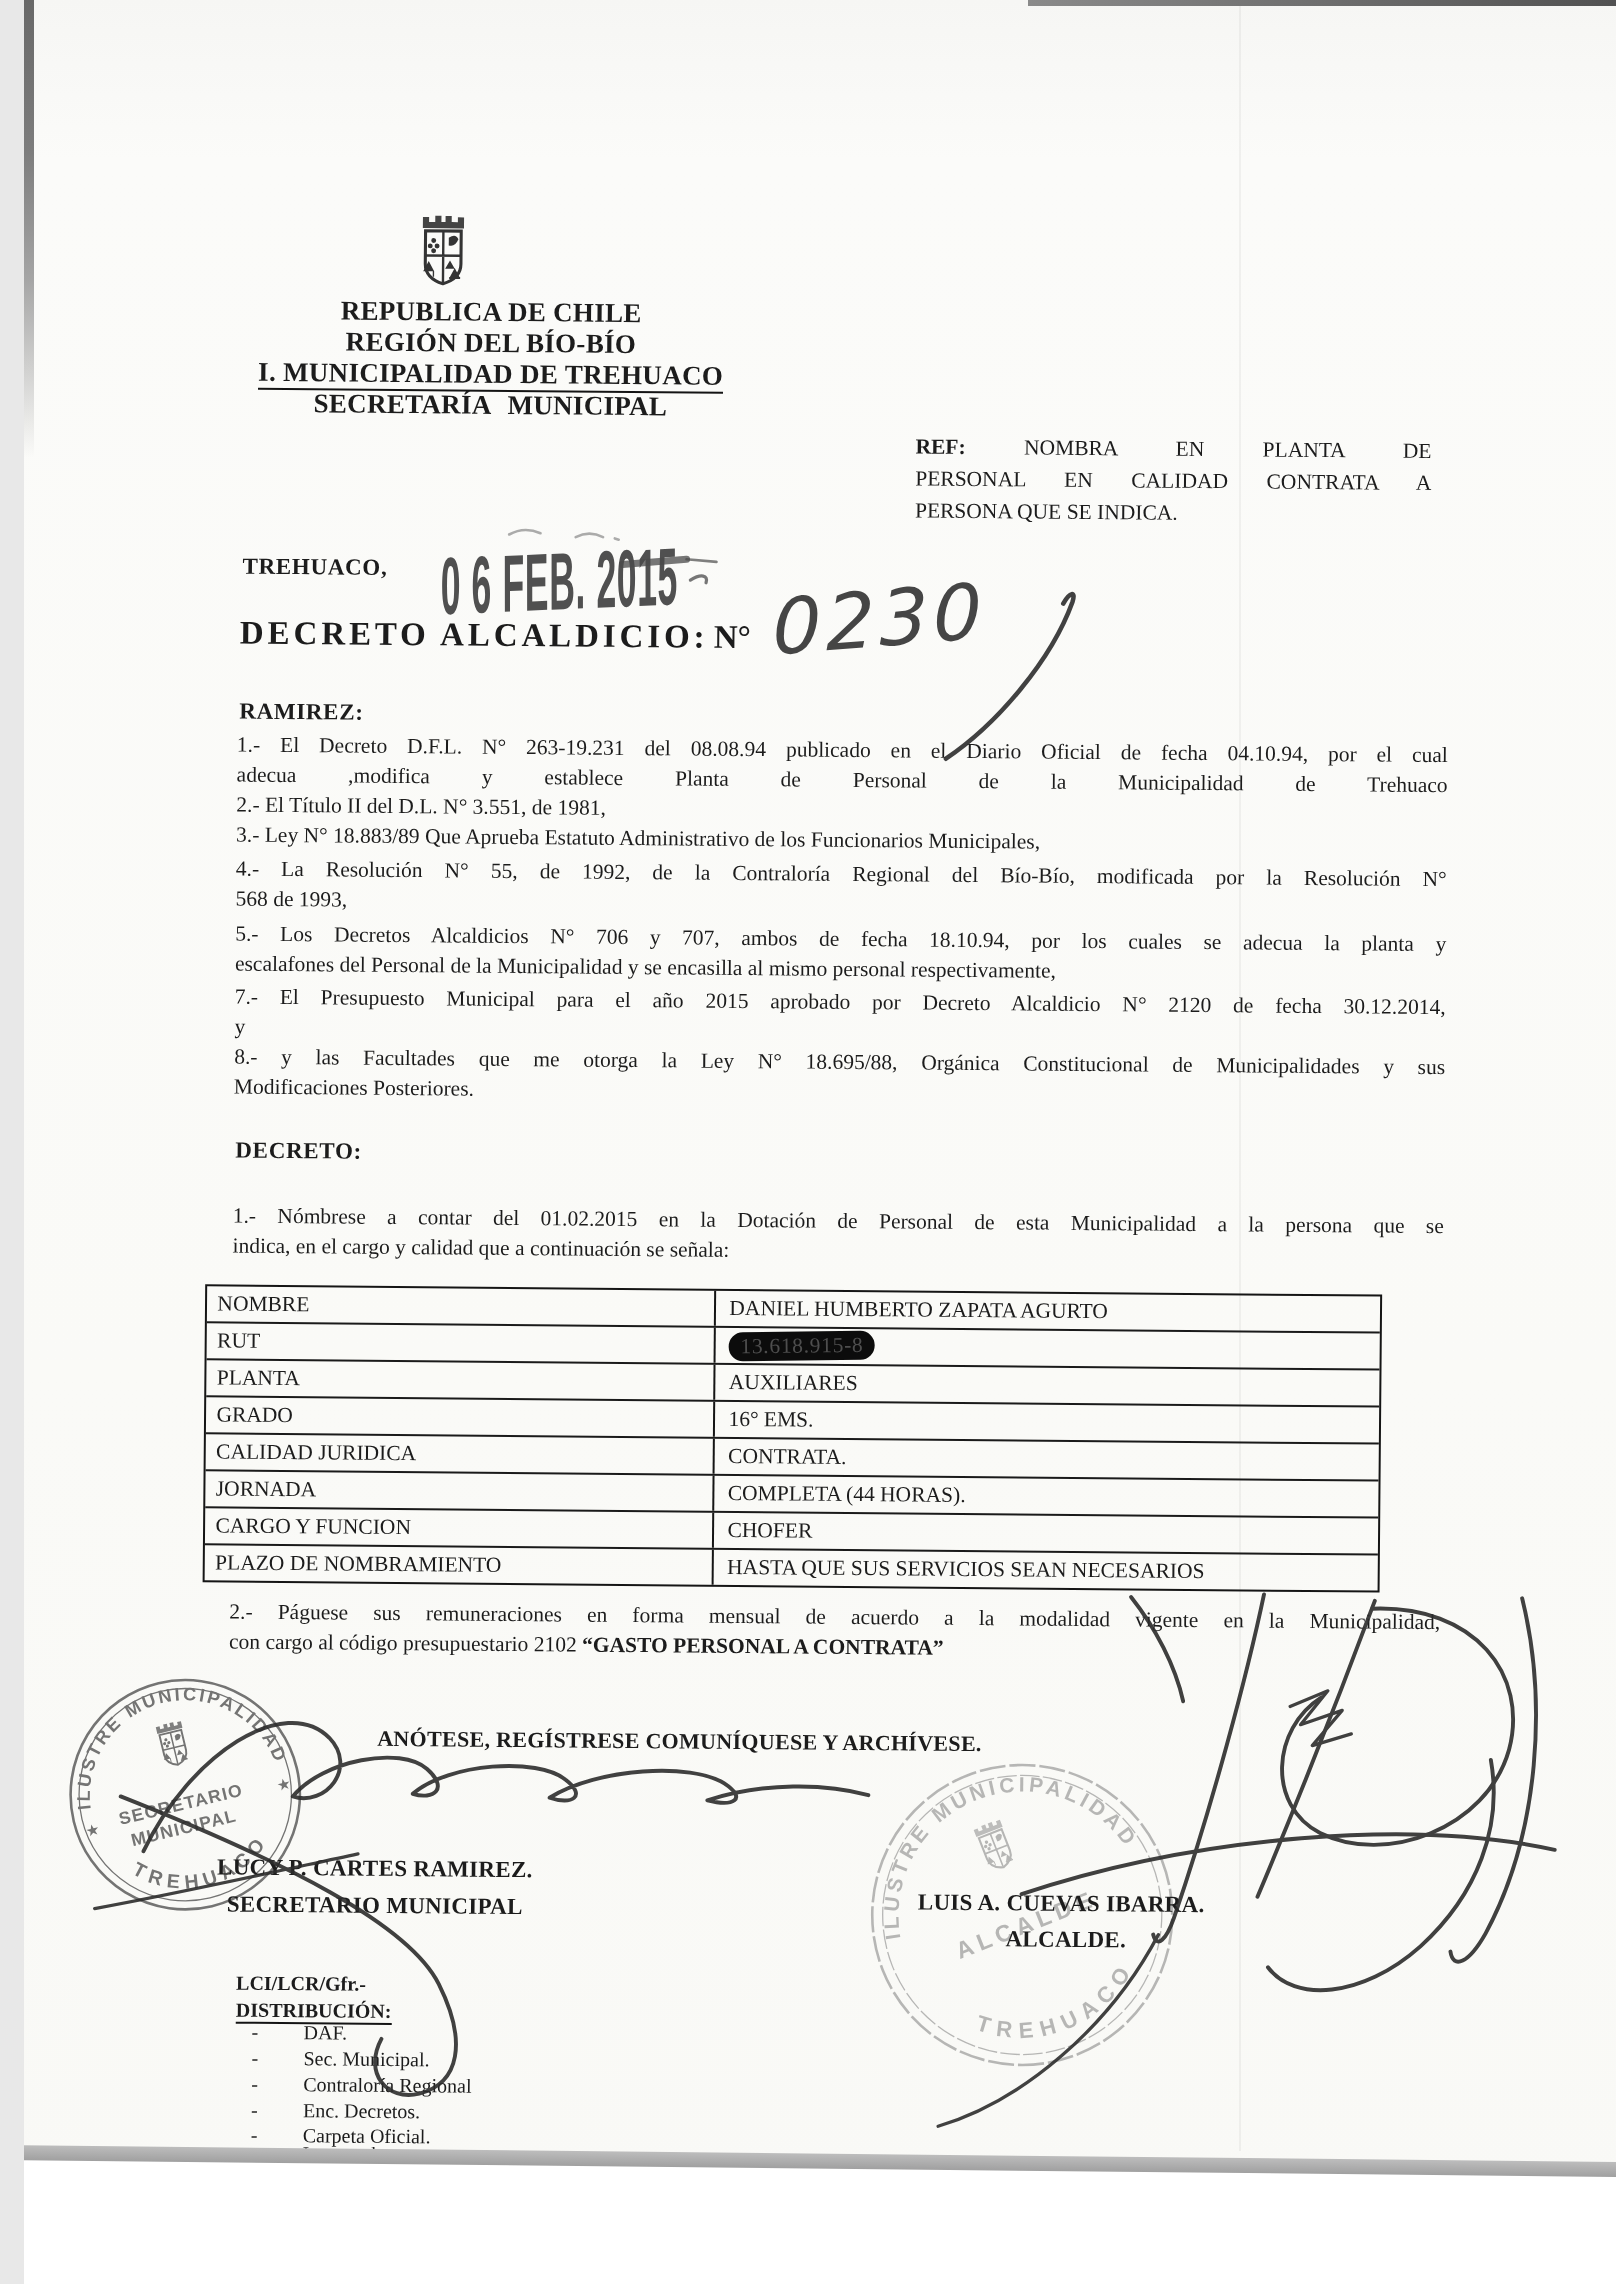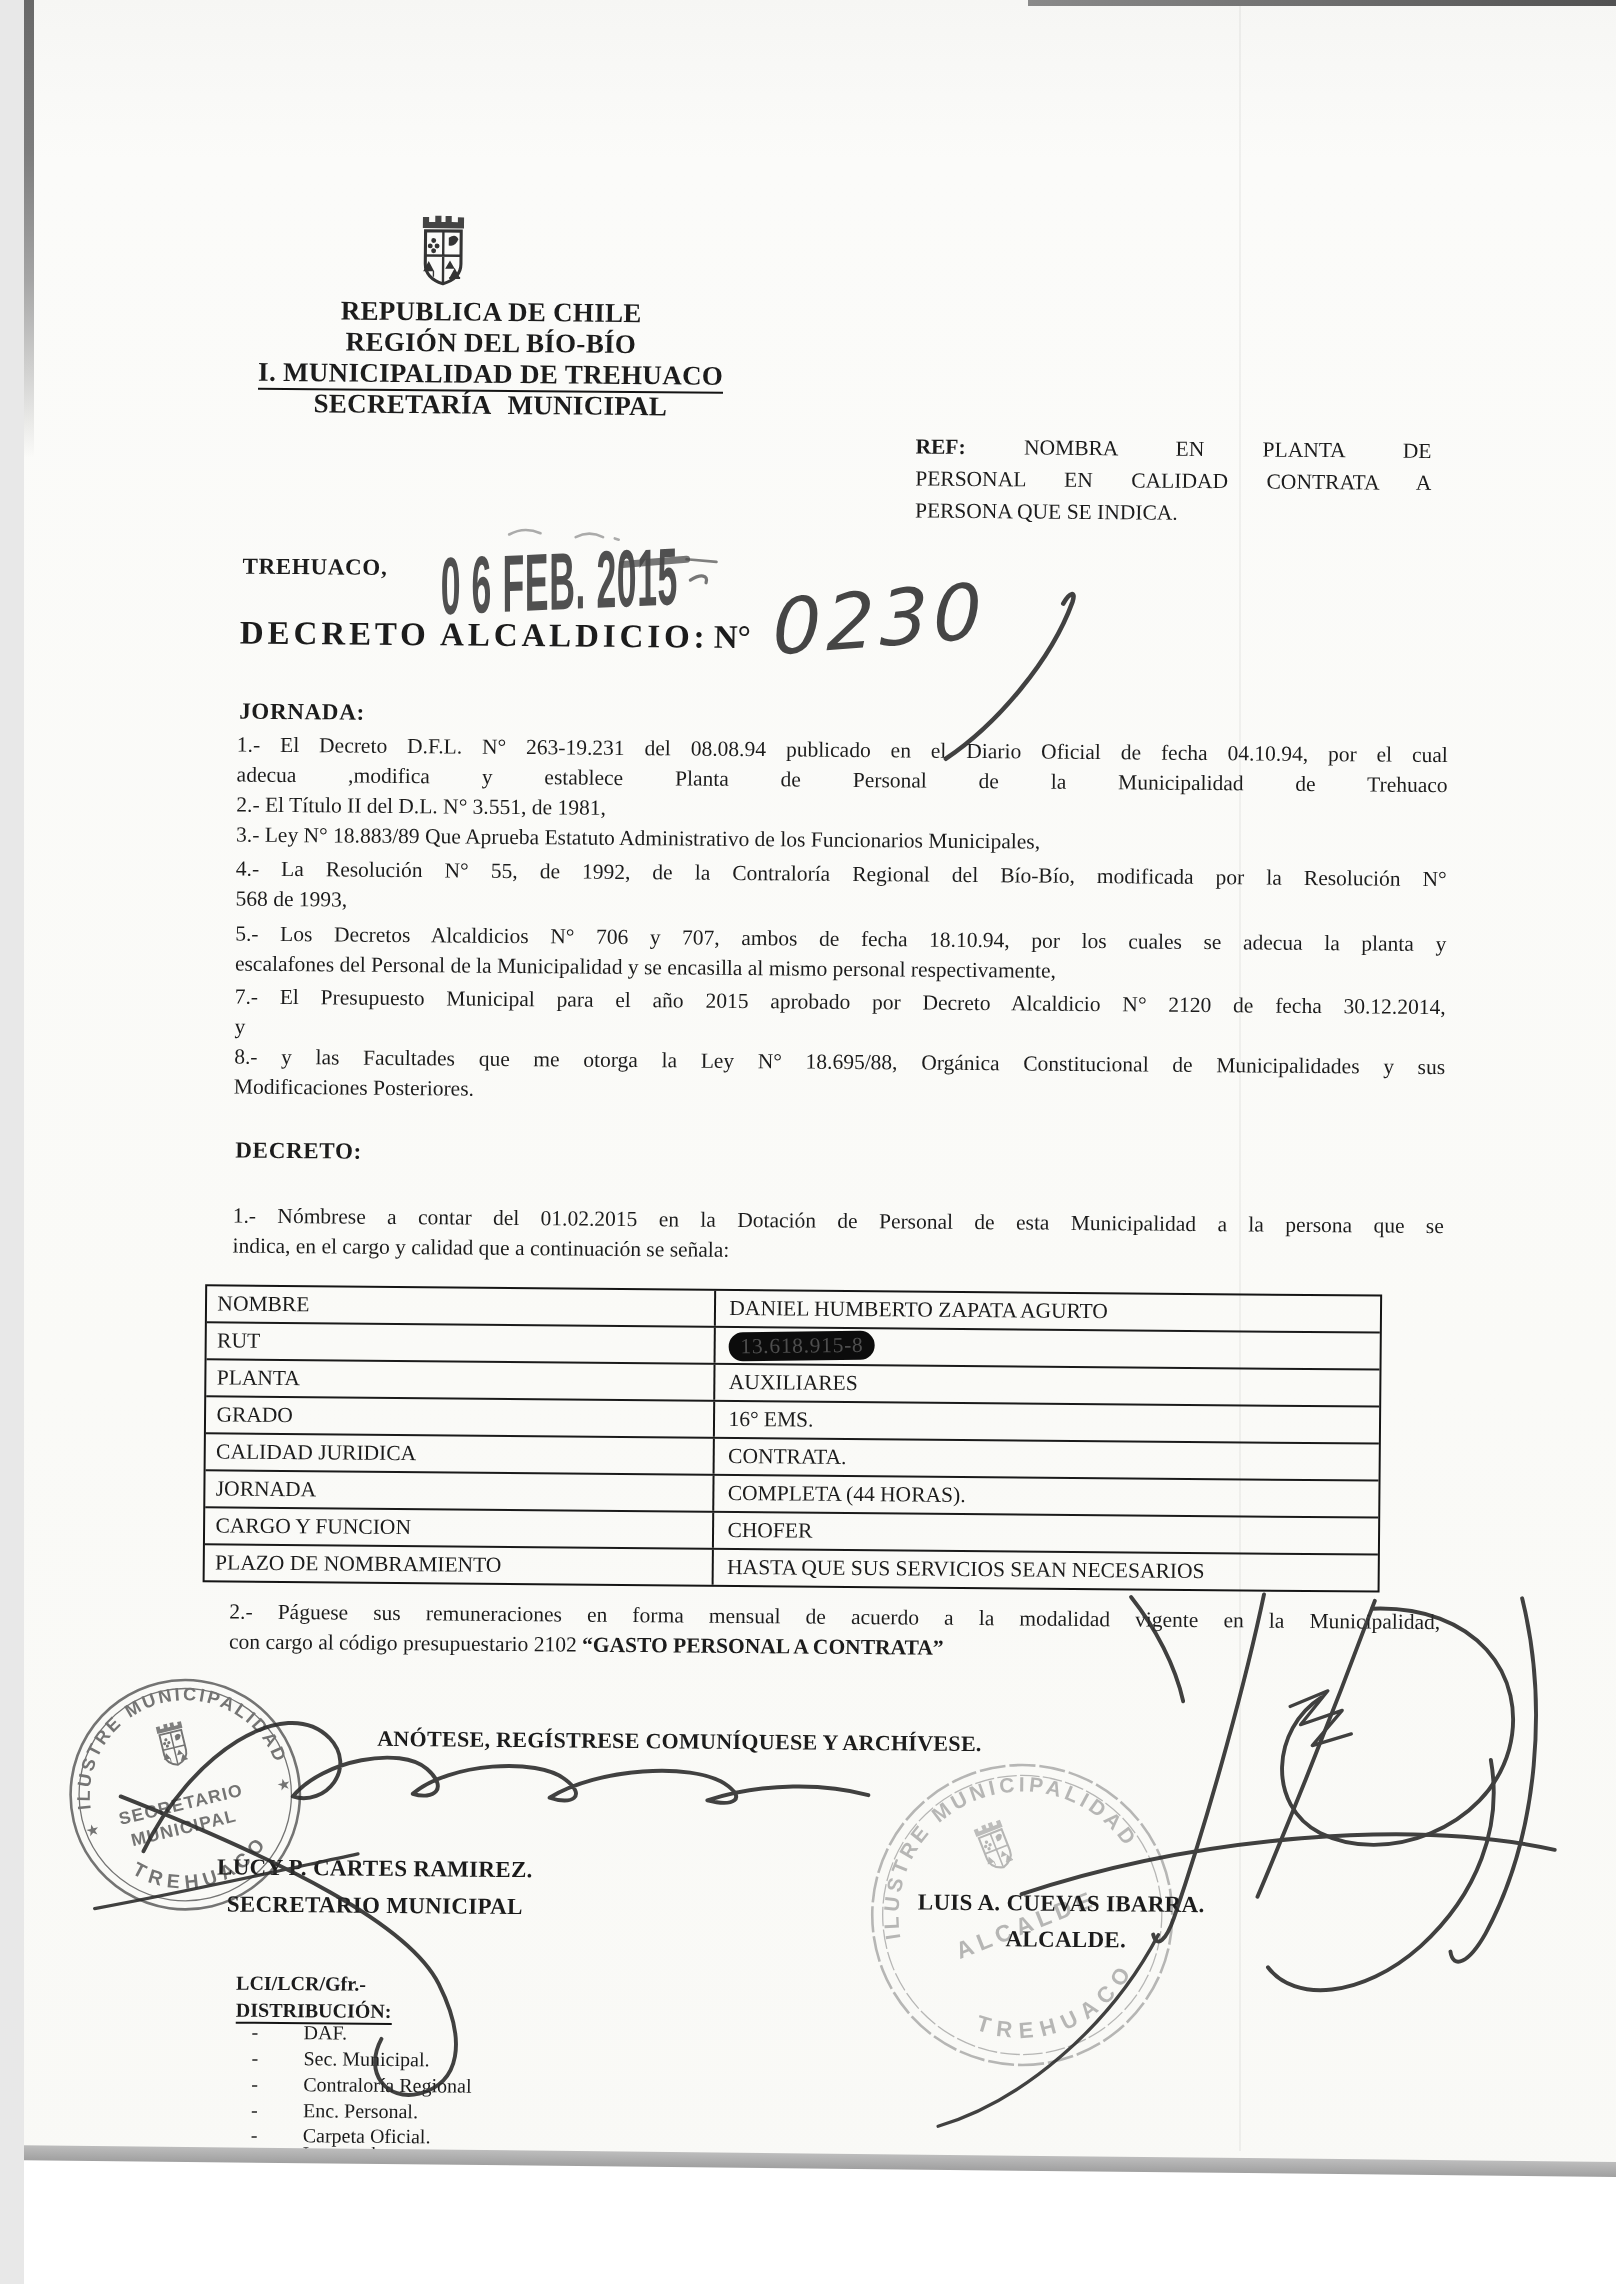--- a/index.html
+++ b/index.html
@@ -95,21 +95,21 @@
       <div class="jl">PERSONAL EN CALIDAD CONTRATA A</div>
       <div>PERSONA QUE SE INDICA.</div>
     </div>
 
     <div class="abs place">TREHUACO,</div>
     <div class="abs datestamp">0 6 FEB. 2015</div>
     <div class="abs dtitle">DECRETO ALCALDICIO:</div>
     <div class="abs dnum-label">N°</div>
     <div class="abs dnum">0230</div>
 
-    <div class="abs h2" style="left:218px;top:699px;">JORNADA:</div>
+    <div class="abs h2" style="left:218px;top:699px;">RAMIREZ:</div>
     <div class="abs body-txt" style="left:216px;top:730px;">
       <div class="jl">1.- El Decreto D.F.L. N° 263-19.231 del 08.08.94 publicado en el Diario Oficial de fecha 04.10.94, por el cual</div>
       <div class="jl">adecua ,modifica y establece Planta de Personal de la Municipalidad de Trehuaco</div>
       <div>2.- El Título II del D.L. N° 3.551, de 1981,</div>
       <div>3.- Ley N° 18.883/89 Que Aprueba Estatuto Administrativo de los Funcionarios Municipales,</div>
       <div class="jl m6">4.- La Resolución N° 55, de 1992, de la Contraloría Regional del Bío-Bío, modificada por la Resolución N°</div>
       <div>568 de 1993,</div>
       <div class="jl m8">5.- Los Decretos Alcaldicios N° 706 y 707, ambos de fecha 18.10.94, por los cuales se adecua la planta y</div>
       <div>escalafones del Personal de la Municipalidad y se encasilla al mismo personal respectivamente,</div>
       <div class="jl m4">7.- El Presupuesto Municipal para el año 2015 aprobado por Decreto Alcaldicio N° 2120 de fecha 30.12.2014,</div>
@@ -217,21 +217,21 @@
     <div class="abs litem" style="left:242px;top:2047px;">
         <span class="dash">-</span>
         <span>Sec. Municipal.</span>
       </div>
     <div class="abs litem" style="left:242px;top:2073px;">
         <span class="dash">-</span>
         <span>Contraloría Regional</span>
       </div>
     <div class="abs litem" style="left:242px;top:2099px;">
         <span class="dash">-</span>
-        <span>Enc. Personal.</span>
+        <span>Enc. Decretos.</span>
       </div>
     <div class="abs litem" style="left:242px;top:2124px;">
         <span class="dash">-</span>
         <span>Carpeta Oficial.</span>
       </div>
     <div class="abs litem" style="left:242px;top:2142px;">
         <span class="dash"></span>
         <span>Interesado.</span>
       </div>
   </div>

